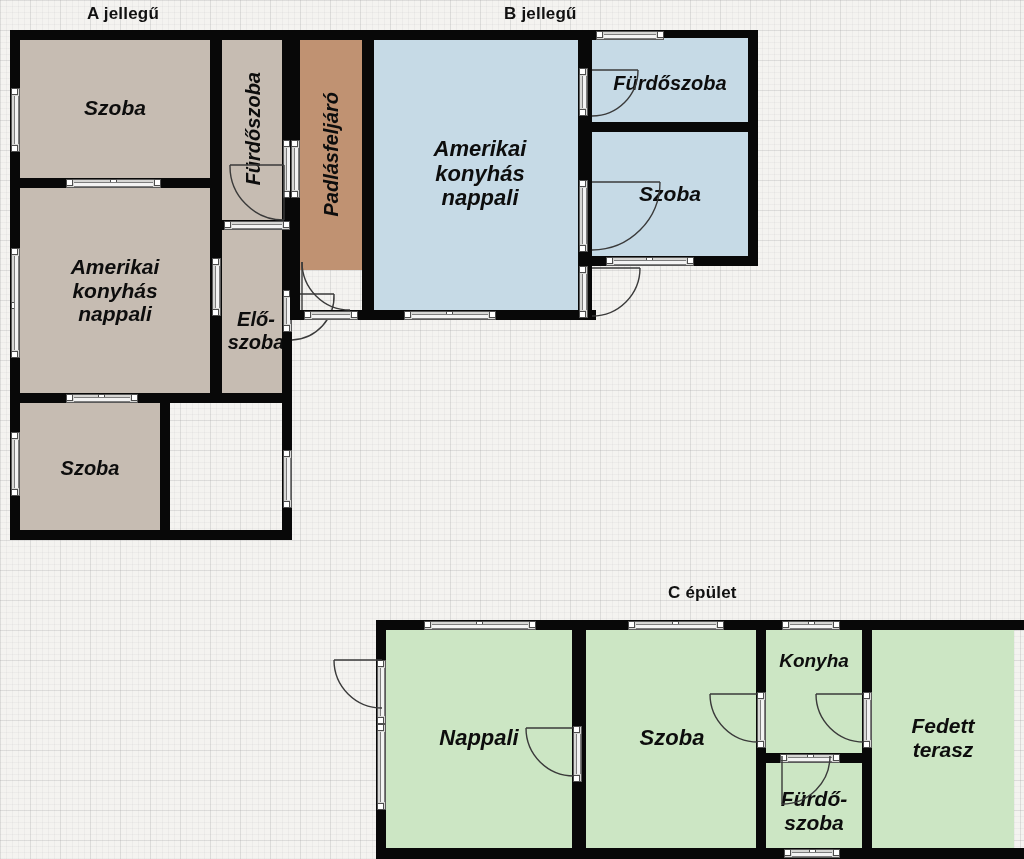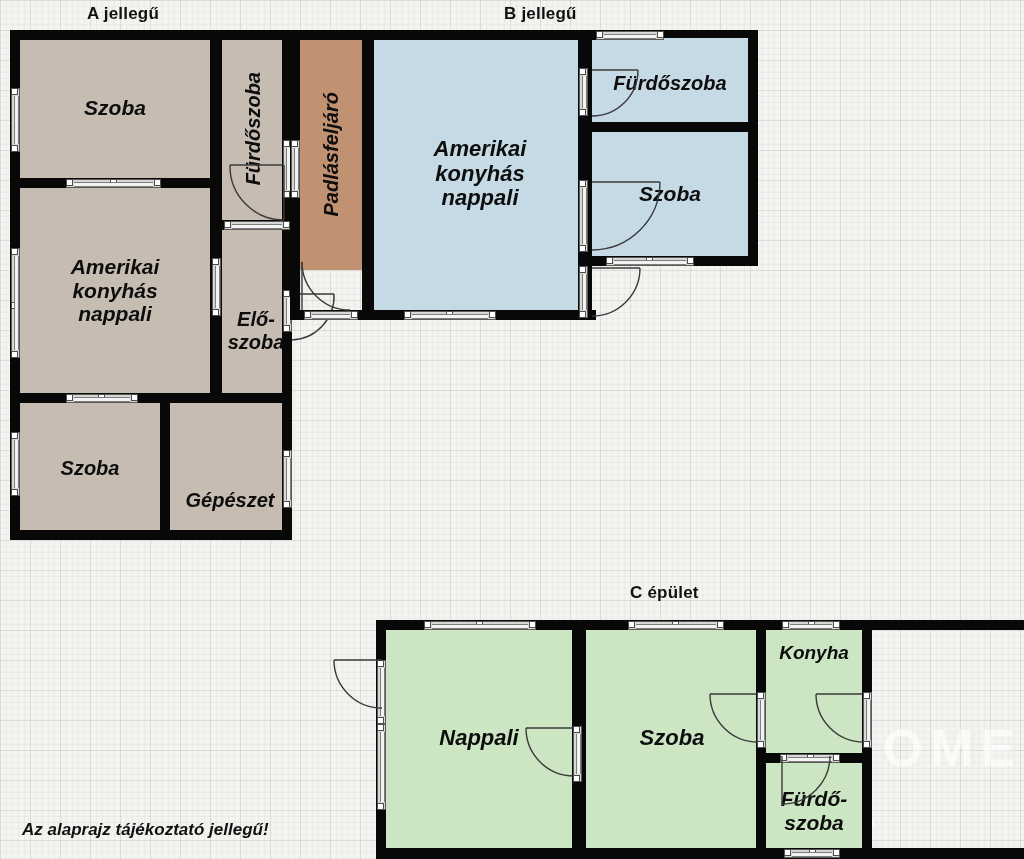--- a/index.html
+++ b/index.html
@@ -108,23 +108,20 @@
     <span style="writing-mode:vertical-rl;transform:rotate(180deg);">Fürdőszoba</span>
   </div>
 
   <div class="room beige" style="left:222px;top:230px;width:68px;height:163px;font-size:20px;align-items:flex-end;">
     <div style="padding-bottom:40px;">
       <span>Elő-</span>
       <span>szoba</span>
     </div>
   </div>
 
-  <div class="room beige" style="left:170px;top:403px;width:120px;height:130px;font-size:20px;align-items:flex-end;">
-    <span style="padding-bottom:22px;">Gépészet</span>
-  </div>
 
   <div class="wall" style="left:10px;top:30px;width:282px;height:10px;"></div>
   <div class="wall" style="left:10px;top:30px;width:10px;height:510px;"></div>
   <div class="wall" style="left:10px;top:530px;width:282px;height:10px;"></div>
   <div class="wall" style="left:282px;top:30px;width:10px;height:510px;"></div>
 
   <div class="wall" style="left:20px;top:178px;width:196px;height:10px;"></div>
   <div class="wall" style="left:20px;top:393px;width:272px;height:10px;"></div>
   <div class="wall" style="left:210px;top:30px;width:12px;height:158px;"></div>
   <div class="wall" style="left:210px;top:188px;width:12px;height:205px;"></div>
@@ -293,41 +290,47 @@
       <path d="M68,2 A68,68 0 0 1 0,70"></path>
     </svg>
   </div>
   <div class="door" style="left:592px;top:266px;">
     <svg width="56" height="56" viewBox="0 0 56 56">
       <line x1="0" y1="2" x2="48" y2="2"></line>
       <path d="M48,2 A48,48 0 0 1 0,50"></path>
     </svg>
   </div>
 
-  <div class="bldg-title" style="left:630px;top:583px;">C épület</div>
+  <div class="bldg-title" style="left:668px;top:583px;">C épület</div>
 
   <div class="room green" style="left:386px;top:628px;width:186px;height:220px;font-size:22px;">
     <span>Nappali</span>
   </div>
 
   <div class="room green" style="left:586px;top:628px;width:172px;height:220px;font-size:22px;">
     <span>Szoba</span>
   </div>
 
   <div class="room green" style="left:766px;top:628px;width:96px;height:125px;font-size:19px;align-items:flex-start;">
-    <span style="padding-top:14px;">Konyha</span>
+    <span style="padding-top:22px;">Konyha</span>
   </div>
 
   <div class="room green" style="left:766px;top:763px;width:96px;height:85px;font-size:21px;align-items:center;">
     <div style="padding-top:10px;">
       <span>Fürdő-</span>
       <span>szoba</span>
     </div>
   </div>
 
+  <div class="room green" style="left:872px;top:628px;width:142px;height:220px;font-size:21px;">
+    <div>
+      <span>Fedett</span>
+      <span>terasz</span>
+    </div>
+  </div>
 
   <div class="wall" style="left:376px;top:620px;width:648px;height:10px;"></div>
   <div class="wall" style="left:376px;top:620px;width:10px;height:239px;"></div>
   <div class="wall" style="left:376px;top:848px;width:648px;height:11px;"></div>
   <div class="wall" style="left:572px;top:620px;width:14px;height:239px;"></div>
   <div class="wall" style="left:756px;top:620px;width:10px;height:239px;"></div>
   <div class="wall" style="left:862px;top:620px;width:10px;height:239px;"></div>
   <div class="wall" style="left:766px;top:753px;width:96px;height:10px;"></div>
 
   <div class="win v" style="left:377px;top:660px;height:64px;">
@@ -410,15 +413,14 @@
       <path d="M6,2 A48,48 0 0 0 54,50"></path>
     </svg>
   </div>
   <div class="door" style="left:780px;top:756px;">
     <svg width="60" height="56" viewBox="0 0 60 56">
       <line x1="2" y1="0" x2="2" y2="48"></line>
       <path d="M2,48 A48,48 0 0 0 50,0"></path>
     </svg>
   </div>
 
-  <div class="note" style="left:22px;top:820px;">Az alaprajz tájékoztató jellegű!</div>
 
 </div>
 
 </body></html>

